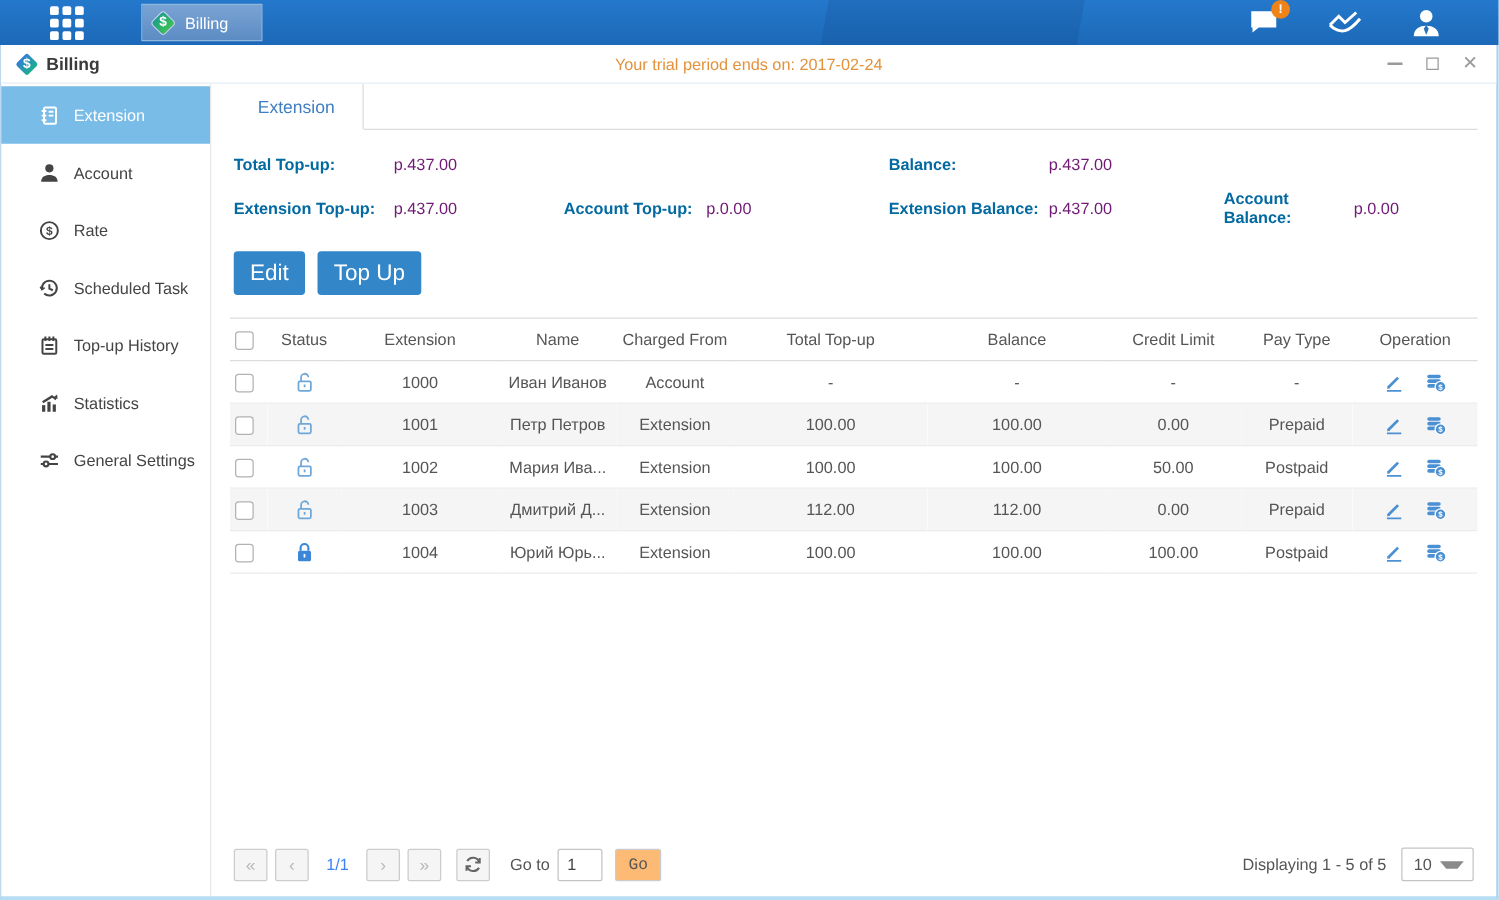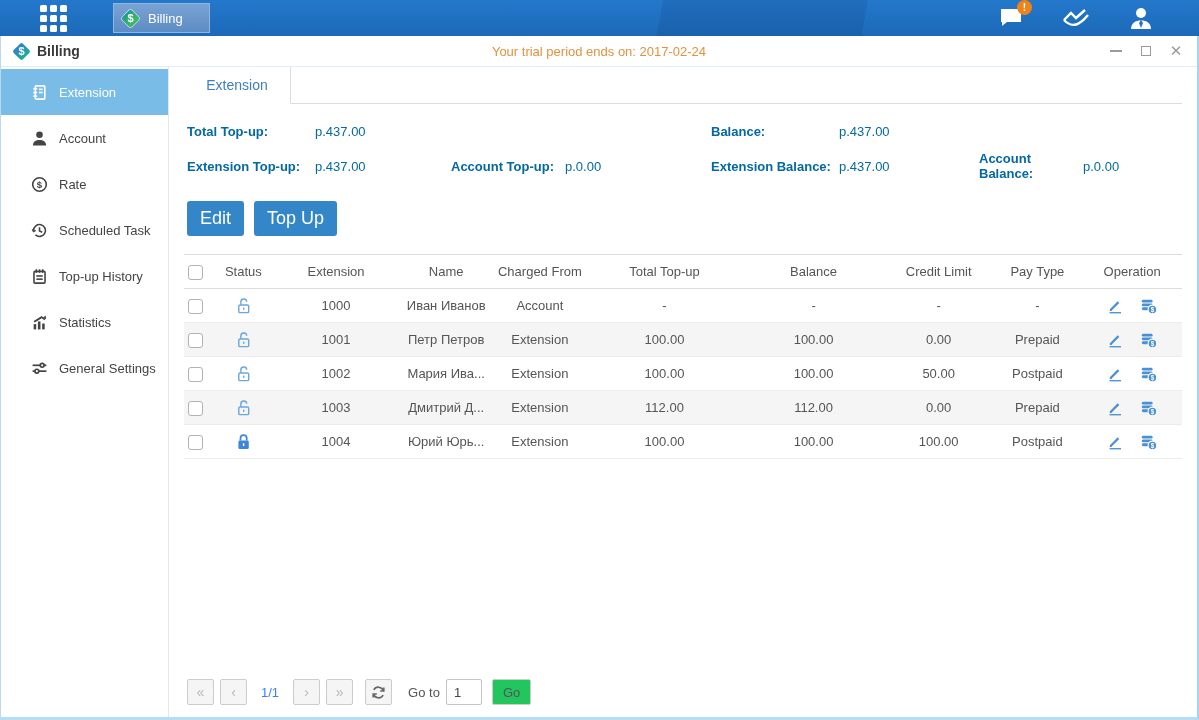--- a/index.html
+++ b/index.html
@@ -47,21 +47,21 @@
   .side-item.active { background:#7abce8; color:#fff; }
 
   
   .content { flex:1; display:flex; flex-direction:column; padding:0 15px; min-width:0; }
   .tabbar { height:37px; flex:0 0 37px; display:flex; border-bottom:1px solid #dcdcdc; }
   .tab { width:107px; display:flex; align-items:center; justify-content:center; font-size:14px; color:#3d7fc0; cursor:pointer; }
   .tab.active { border-right:1px solid #dcdcdc; margin-bottom:-1px; background:#fff; border-bottom:1px solid #fff; }
 
   .summary { display:grid; grid-template-columns:128px 136px 114px 146px 128px 140px 104px 1fr; row-gap:12px; padding:20px 3px 4px 3px; align-items:center; }
   .s-label { font-weight:bold; color:#0369a1; }
-  .s-value { color:#0369a1; }
+  .s-value { color:#701a75; }
 
   .actions { display:flex; gap:10px; padding:16px 3px 4px 3px; }
   .btn-primary { background:#3387c9; color:#fff; border:none; border-radius:3px; font-size:18px; padding:7px 13px; font-family:inherit; cursor:pointer; }
 
   
   table { width:100%; border-collapse:collapse; margin-top:14px; table-layout:fixed; }
   th { font-weight:normal; color:#555; }
   th, td { height:34px; text-align:center; font-size:13px; padding:0; overflow:hidden; white-space:nowrap; }
   thead tr { border-top:1px solid #dcdcdc; border-bottom:1px solid #dcdcdc; }
   tbody tr { border-bottom:1px solid #ececec; }
@@ -77,21 +77,21 @@
   .op-cell .ops { display:flex; justify-content:center; align-items:center; gap:16px; }
   .op-icon { cursor:pointer; display:inline-flex; }
 
   
   .pager { margin-top:auto; display:flex; align-items:center; gap:6px; padding:10px 3px 12px 3px; }
   .pg-btn { width:27px; height:26px; display:flex; align-items:center; justify-content:center; background:#f5f5f5; border:1px solid #ccc; border-radius:2px; color:#b8b8b8; font-size:14px; cursor:pointer; }
   .pg-btn.refresh { color:#666; margin-left:6px; }
   .pg-indicator { padding:0 8px; color:#3b82f6; }
   .goto-label { margin-left:10px; color:#555; }
   .goto-input { width:36px; height:26px; border:1px solid #c4c4c4; border-radius:2px; padding-left:7px; font-size:13px; color:#444; font-family:inherit; }
-  .go-btn { height:26px; padding:0 10px; background:#22c55e; border:1px solid #ccc; border-radius:2px; color:#555; font-size:13px; font-family:Liberation Sans, sans-serif; cursor:pointer; margin-left:4px; }
+  .go-btn { height:26px; padding:0 10px; background:#fdba74; border:1px solid #ccc; border-radius:2px; color:#555; font-size:13px; font-family:Liberation Mono, monospace; cursor:pointer; margin-left:4px; }
   .pager-right { margin-left:auto; display:flex; align-items:center; gap:12px; color:#555; }
   .pagesize { width:58px; height:27px; border:1px solid #c4c4c4; border-radius:2px; background:#fff; display:flex; align-items:center; cursor:pointer; }
   .pagesize span { padding-left:9px; color:#555; }
   .pagesize .caret { margin-left:auto; margin-right:7px; width:0; height:0; border-left:5px solid transparent; border-right:5px solid transparent; border-top:6px solid #8a8a8a; }
 </style>
 </head>
 <body>
 
 <div class="screen">
 
@@ -478,18 +478,25 @@
             <svg width="15" height="15" viewBox="0 0 16 16" fill="none" stroke="#666" stroke-width="1.8">
                 <path d="M13.2 6.2A5.6 5.6 0 0 0 3 5.2"></path>
                 <path d="M2.8 9.8a5.6 5.6 0 0 0 10.2 1"></path>
                 <path d="M13.6 2.6v3.8h-3.8" fill="none"></path>
                 <path d="M2.4 13.4V9.6h3.8" fill="none"></path>
               </svg>
           </span>
           <span class="goto-label">Go to</span>
           <input class="goto-input" value="1" style="">
           <button class="go-btn">Go</button>
+          <div class="pager-right">
+            <span>Displaying 1 - 5 of 5</span>
+            <div class="pagesize">
+              <span>10</span>
+              <span class="caret"></span>
+            </div>
+          </div>
         </div>
 
       </div>
     </div>
   </div>
 </div>
 
 </body></html>

